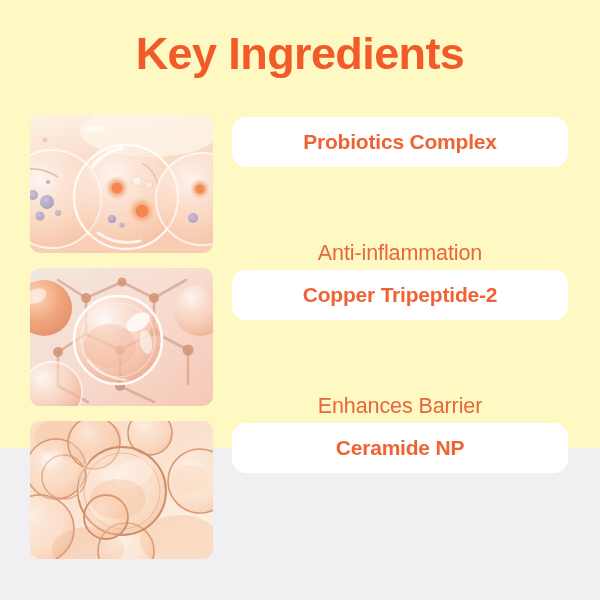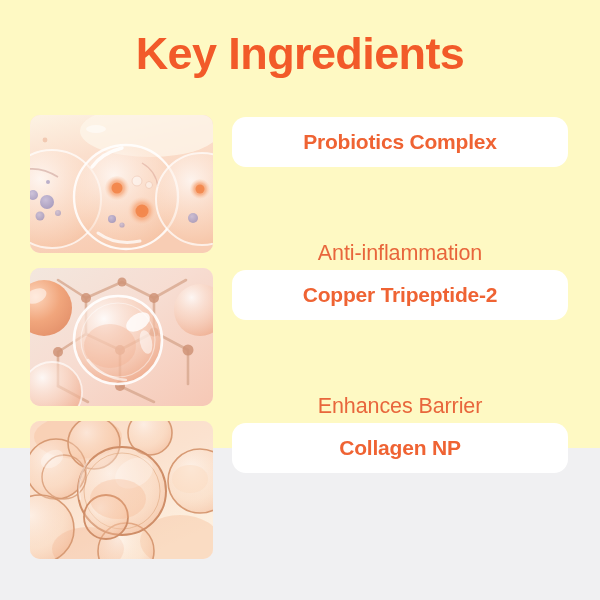--- a/index.html
+++ b/index.html
@@ -293,19 +293,19 @@
 
           <ellipse cx="104" cy="52" rx="20" ry="14" fill="#ffffff" opacity="0.28" transform="rotate(-28 104 52)"></ellipse>
           <ellipse cx="22" cy="38" rx="12" ry="8" fill="#ffffff" opacity="0.3" transform="rotate(-30 22 38)"></ellipse>
           <path d="M58 40 Q46 58 50 78" stroke="#ffffff" stroke-width="2" fill="none" opacity="0.45" stroke-linecap="round"></path>
           <ellipse cx="88" cy="78" rx="28" ry="20" fill="#f5b48c" opacity="0.3"></ellipse>
           <ellipse cx="160" cy="58" rx="18" ry="14" fill="#fbdcc2" opacity="0.5"></ellipse>
         </svg>
       </div>
       <div class="textcol">
         <div class="pill">
-          <span class="pill-label">Collagen NP</span>
+          <span class="pill-label">Ceramide NP</span>
         </div>
       </div>
     </div>
 
   </div>
 </div>
 
 </body></html>

